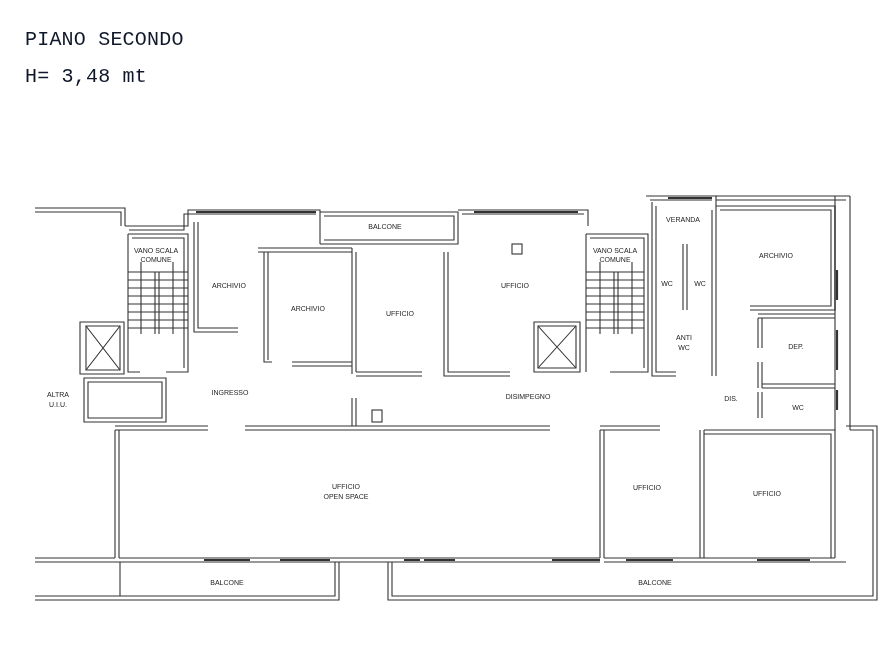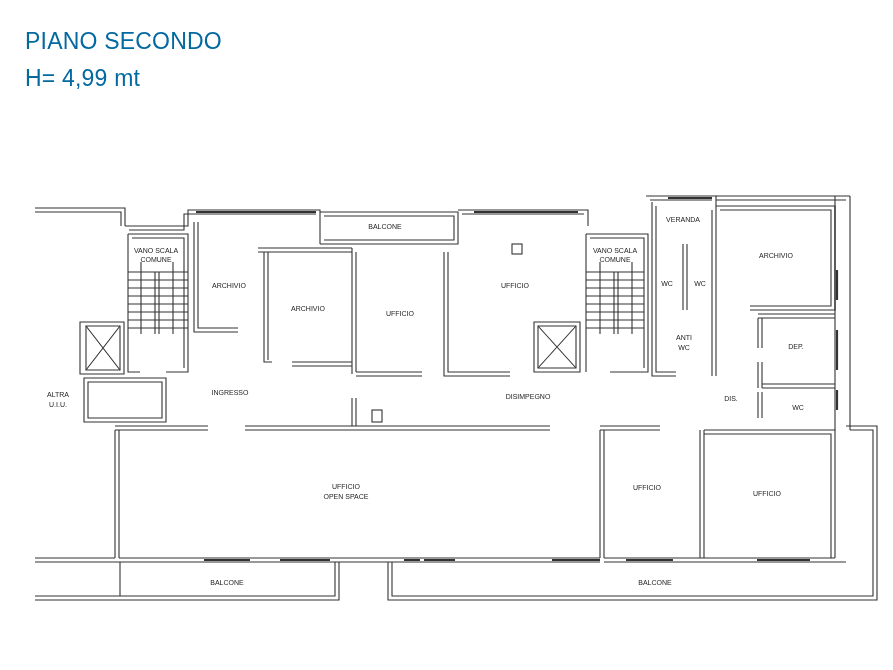--- a/index.html
+++ b/index.html
@@ -1,29 +1,29 @@
 <!DOCTYPE html>
 <html><head>
 <meta charset="utf-8">
 <style>
   html, body { margin: 0; padding: 0; background: #ffffff; }
   body { width: 893px; height: 670px; position: relative; overflow: hidden; font-family: "Liberation Sans", sans-serif; }
-  .title { position: absolute; left: 25px; font-size: 23px; color: #0369a1; letter-spacing: 0.2px; }
+  .title { position: absolute; left: 25px; font-size: 20px; color: #0f172a; letter-spacing: 0.2px; font-family: Liberation Mono, monospace; }
   #t1 { top: 28px; }
   #t2 { top: 65px; }
   svg { position: absolute; left: 0; top: 0; }
   .w { fill: none; stroke: #333; stroke-width: 1.1; }
   .win { fill: none; stroke: #333; stroke-width: 2.2; }
   .lbl { font-family: "Liberation Sans", sans-serif; font-size: 7px; fill: #222; text-anchor: middle; }
 </style>
 </head>
 <body>
 
 <div id="t1" class="title">PIANO SECONDO</div>
-<div id="t2" class="title">H= 4,99 mt</div>
+<div id="t2" class="title">H= 3,48 mt</div>
 
 <svg width="893" height="670" viewBox="0 0 893 670">
 
   <g>
     <path class="w" d="M35 208 H125 V226"></path>
     <path class="w" d="M35 212 H121 V226"></path>
     <path class="w" d="M125 226 H188 V210 H320 V244"></path>
     <path class="w" d="M129 230 H184 V214 H316"></path>
 
     <path class="w" d="M128 234 H188 V372 H166"></path>

